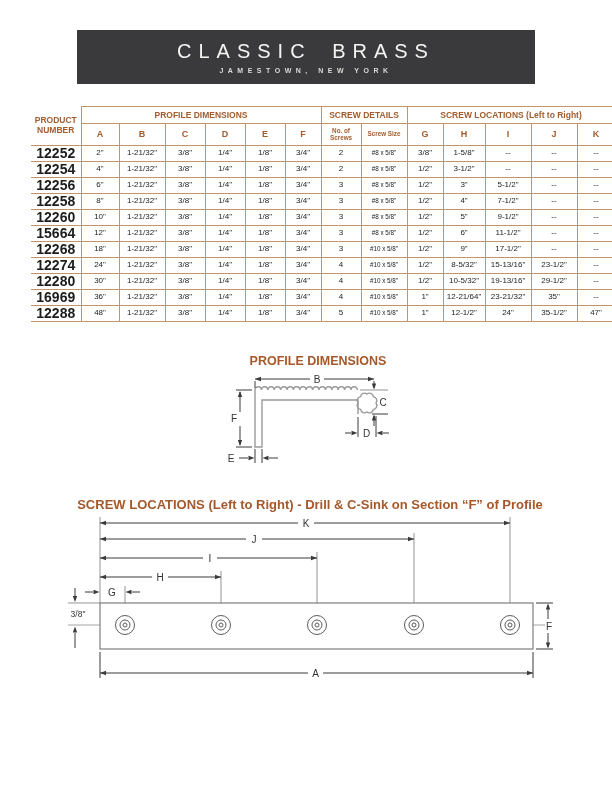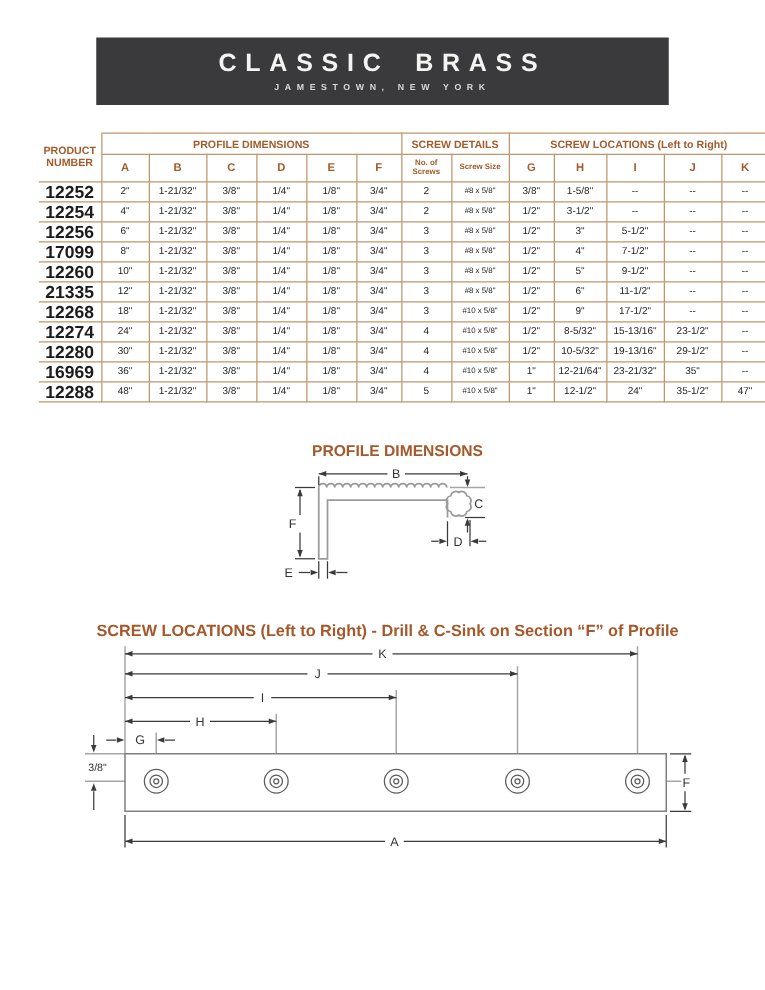--- a/index.html
+++ b/index.html
@@ -2,21 +2,21 @@
 <html><head>
 <meta charset="utf-8">
 <style>
   html,body{margin:0;padding:0;background:#888;}
   #page{position:relative;width:612px;height:792px;background:#ffffff;margin:0 auto;
         font-family:"Liberation Sans",sans-serif;overflow:hidden;}
 
   
   #banner{position:absolute;left:77px;top:30px;width:458px;height:54px;background:#3a3a3c;
           display:flex;flex-direction:column;align-items:center;justify-content:center;}
-  #banner .brand{color:#f4f4f2;font-size:20px;font-weight:700;letter-spacing:7px;word-spacing:8px;line-height:1;}
+  #banner .brand{color:#f4f4f2;font-size:20px;font-weight:400;letter-spacing:7px;word-spacing:8px;line-height:1;}
   #banner .loc{color:#d9d9d6;font-size:7px;font-weight:700;letter-spacing:4.5px;margin-top:6px;line-height:1;}
 
   
   #spec{position:absolute;left:31px;top:106px;border-collapse:collapse;table-layout:fixed;width:584px;}
   #spec td,#spec th{border:1px solid #c0956b;padding:0;text-align:center;vertical-align:middle;
                     font-size:8px;color:#1c1c1c;line-height:1.05;}
   #spec thead th{color:#a35c2b;}
   #spec .grp{font-size:8.5px;font-weight:700;height:16px;}
   #spec .col{font-size:9px;font-weight:700;height:21px;}
   #spec .sub{font-size:6.3px;font-weight:700;height:21px;}
@@ -134,21 +134,21 @@
           <td>3/4"</td>
           <td>3</td>
           <td class="sz">#8 x 5/8"</td>
           <td>1/2"</td>
           <td>3"</td>
           <td>5-1/2"</td>
           <td>--</td>
           <td>--</td>
         </tr>
         <tr>
-          <td class="pn">17099</td>
+          <td class="pn">12258</td>
           <td>8"</td>
           <td>1-21/32"</td>
           <td>3/8"</td>
           <td>1/4"</td>
           <td>1/8"</td>
           <td>3/4"</td>
           <td>3</td>
           <td class="sz">#8 x 5/8"</td>
           <td>1/2"</td>
           <td>4"</td>
@@ -166,21 +166,21 @@
           <td>3/4"</td>
           <td>3</td>
           <td class="sz">#8 x 5/8"</td>
           <td>1/2"</td>
           <td>5"</td>
           <td>9-1/2"</td>
           <td>--</td>
           <td>--</td>
         </tr>
         <tr>
-          <td class="pn">21335</td>
+          <td class="pn">15664</td>
           <td>12"</td>
           <td>1-21/32"</td>
           <td>3/8"</td>
           <td>1/4"</td>
           <td>1/8"</td>
           <td>3/4"</td>
           <td>3</td>
           <td class="sz">#8 x 5/8"</td>
           <td>1/2"</td>
           <td>6"</td>

